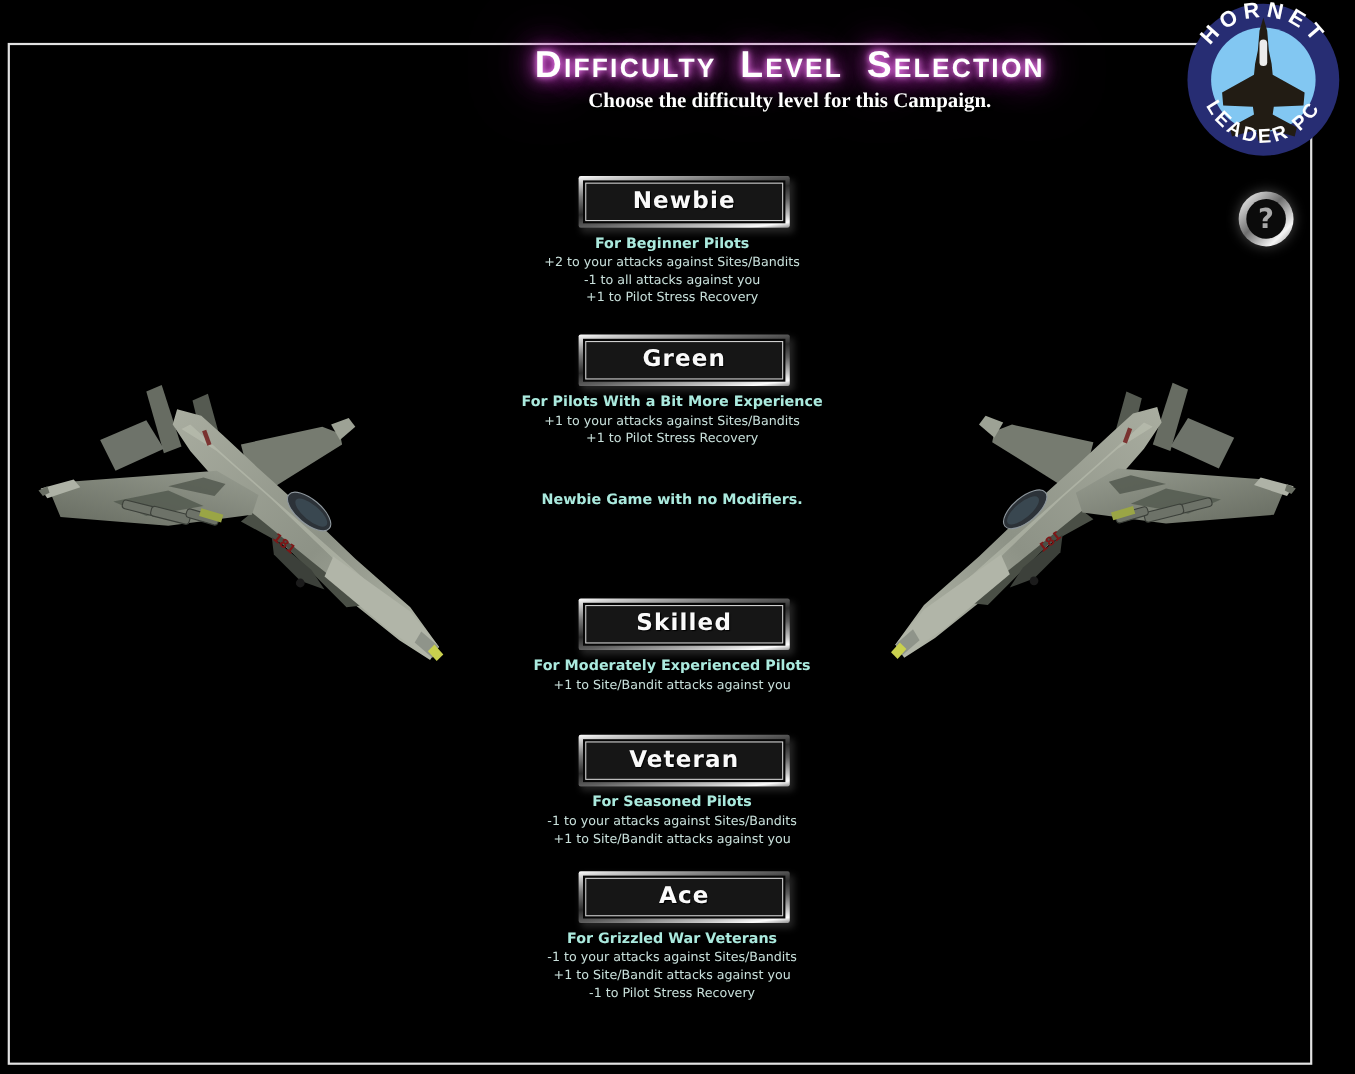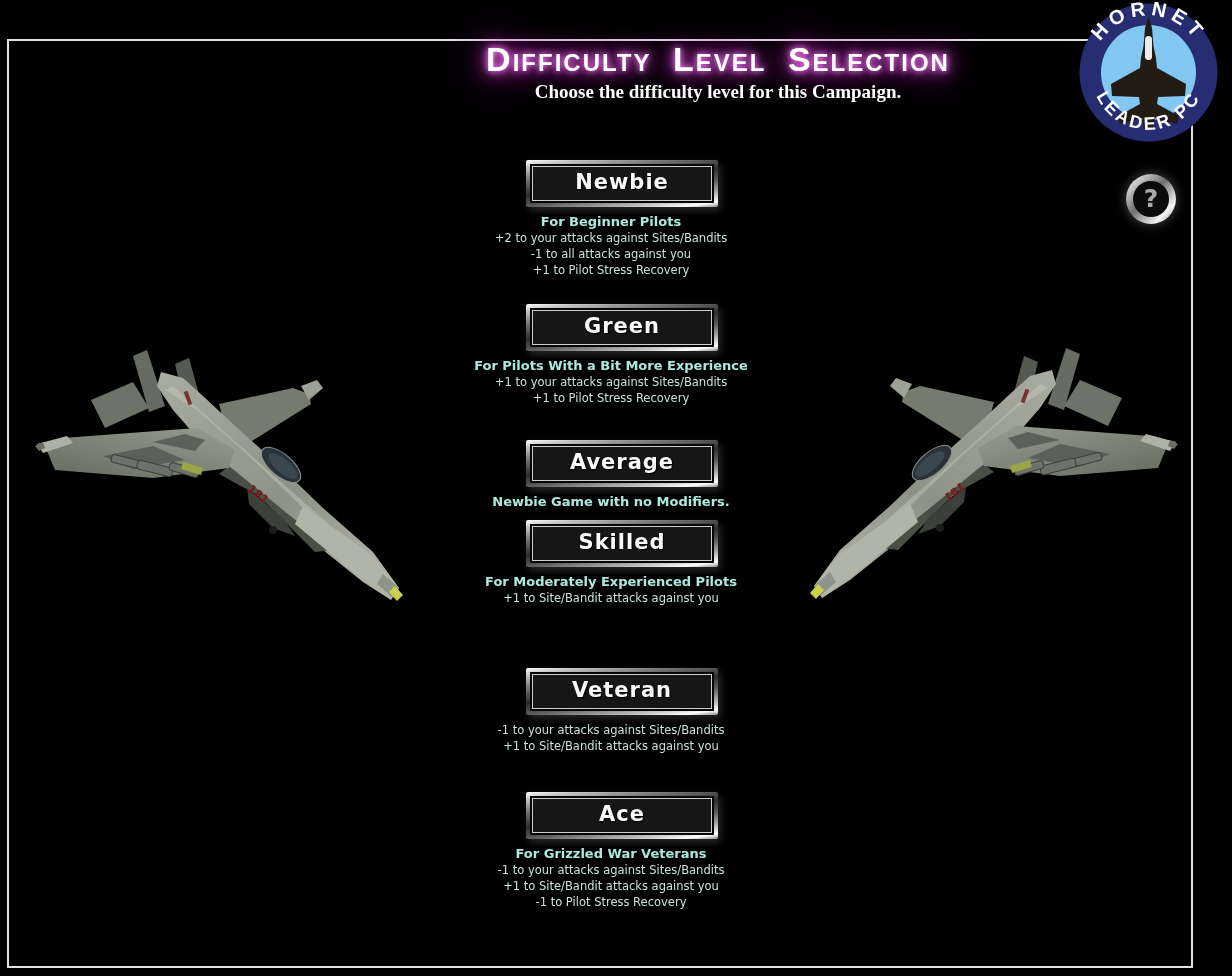--- a/index.html
+++ b/index.html
@@ -122,32 +122,25 @@
         </div>
       </div>
     </div>
     <div class="desc">
       <div class="desc-header">For Pilots With a Bit More Experience</div>
     <div class="desc-line">+1 to your attacks against Sites/Bandits</div>
         <div class="desc-line">+1 to Pilot Stress Recovery</div>
       </div>
   </div>
     <div class="diff-block" style="top: 440px;">
-    <div class="metal-btn">
-      <div class="btn-gap">
-        <div class="btn-core">
-          <span class="btn-label">Average</span>
-        </div>
-      </div>
-    </div>
     <div class="desc">
       <div class="desc-header">Newbie Game with no Modifiers.</div>
     </div>
   </div>
-    <div class="diff-block" style="top: 520px;">
+    <div class="diff-block" style="top: 544px;">
     <div class="metal-btn">
       <div class="btn-gap">
         <div class="btn-core">
           <span class="btn-label">Skilled</span>
         </div>
       </div>
     </div>
     <div class="desc">
       <div class="desc-header">For Moderately Experienced Pilots</div>
     <div class="desc-line">+1 to Site/Bandit attacks against you</div>
@@ -155,20 +148,21 @@
   </div>
     <div class="diff-block" style="top: 668px;">
     <div class="metal-btn">
       <div class="btn-gap">
         <div class="btn-core">
           <span class="btn-label">Veteran</span>
         </div>
       </div>
     </div>
     <div class="desc">
+      <div class="desc-header">For Seasoned Pilots</div>
     <div class="desc-line">-1 to your attacks against Sites/Bandits</div>
         <div class="desc-line">+1 to Site/Bandit attacks against you</div>
       </div>
   </div>
     <div class="diff-block" style="top: 792px;">
     <div class="metal-btn">
       <div class="btn-gap">
         <div class="btn-core">
           <span class="btn-label">Ace</span>
         </div>

